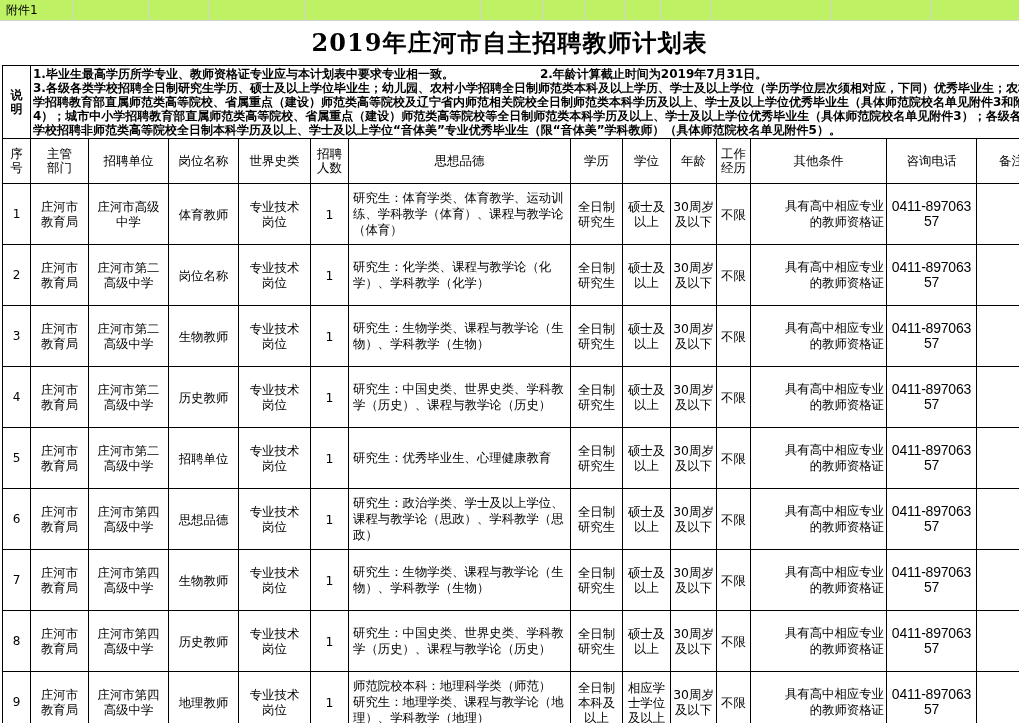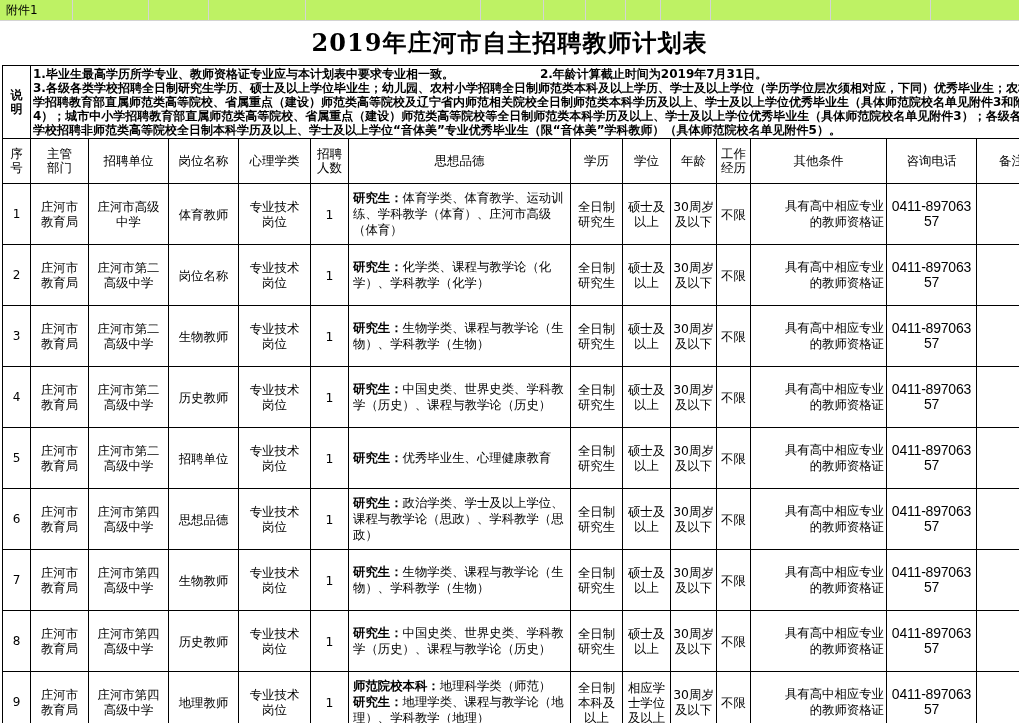--- a/index.html
+++ b/index.html
@@ -125,21 +125,21 @@
   }
   tr.body td.tel {
     font-family: Liberation Sans, sans-serif;
     font-size: 14px;
     letter-spacing: -0.2px;
   }
   tr.body td.idx {
     font-family: "DejaVu Sans", "Liberation Sans", sans-serif;
     font-size: 12px;
   }
-  .b { font-weight: bold; text-align: right; }
+  .b { font-weight: normal; text-align: right; }
   .mline { display: block; }
 </style>
 </head>
 <body>
 
 <div class="sheet-strip" id="sheet-strip">
   <div class="cellA">附件1</div>
 <div class="vline" style="left: 72px;"></div>
     <div class="vline" style="left: 148px;"></div>
     <div class="vline" style="left: 208px;"></div>
@@ -196,21 +196,21 @@
           <span class="two">主管</span>
           <span class="two">部门</span>
         </td>
     <td>
           <span class="two">招聘单位</span>
         </td>
     <td>
           <span class="two">岗位名称</span>
         </td>
     <td>
-          <span class="two">心理学类</span>
+          <span class="two">世界史类</span>
         </td>
     <td>
           <span class="two">招聘</span>
           <span class="two">人数</span>
         </td>
     <td>
           <span class="two">思想品德</span>
         </td>
     <td>
           <span class="two">学历</span>
@@ -248,21 +248,21 @@
           <span class="mline">庄河市高级</span>
           <span class="mline">中学</span>
         </td>
         <td>体育教师</td>
         <td>
           <span class="mline">专业技术</span>
           <span class="mline">岗位</span>
         </td>
         <td>1</td>
         <td class="major">
-          <span class="mline"><span class="b">研究生：</span><span>体育学类、体育教学、运动训练、学科教学（体育）、庄河市高级（体育）</span></span>
+          <span class="mline"><span class="b">研究生：</span><span>体育学类、体育教学、运动训练、学科教学（体育）、课程与教学论（体育）</span></span>
         </td>
         <td>
           <span class="mline">全日制</span>
           <span class="mline">研究生</span>
         </td>
         <td>
           <span class="mline">硕士及</span>
           <span class="mline">以上</span>
         </td>
         <td>

